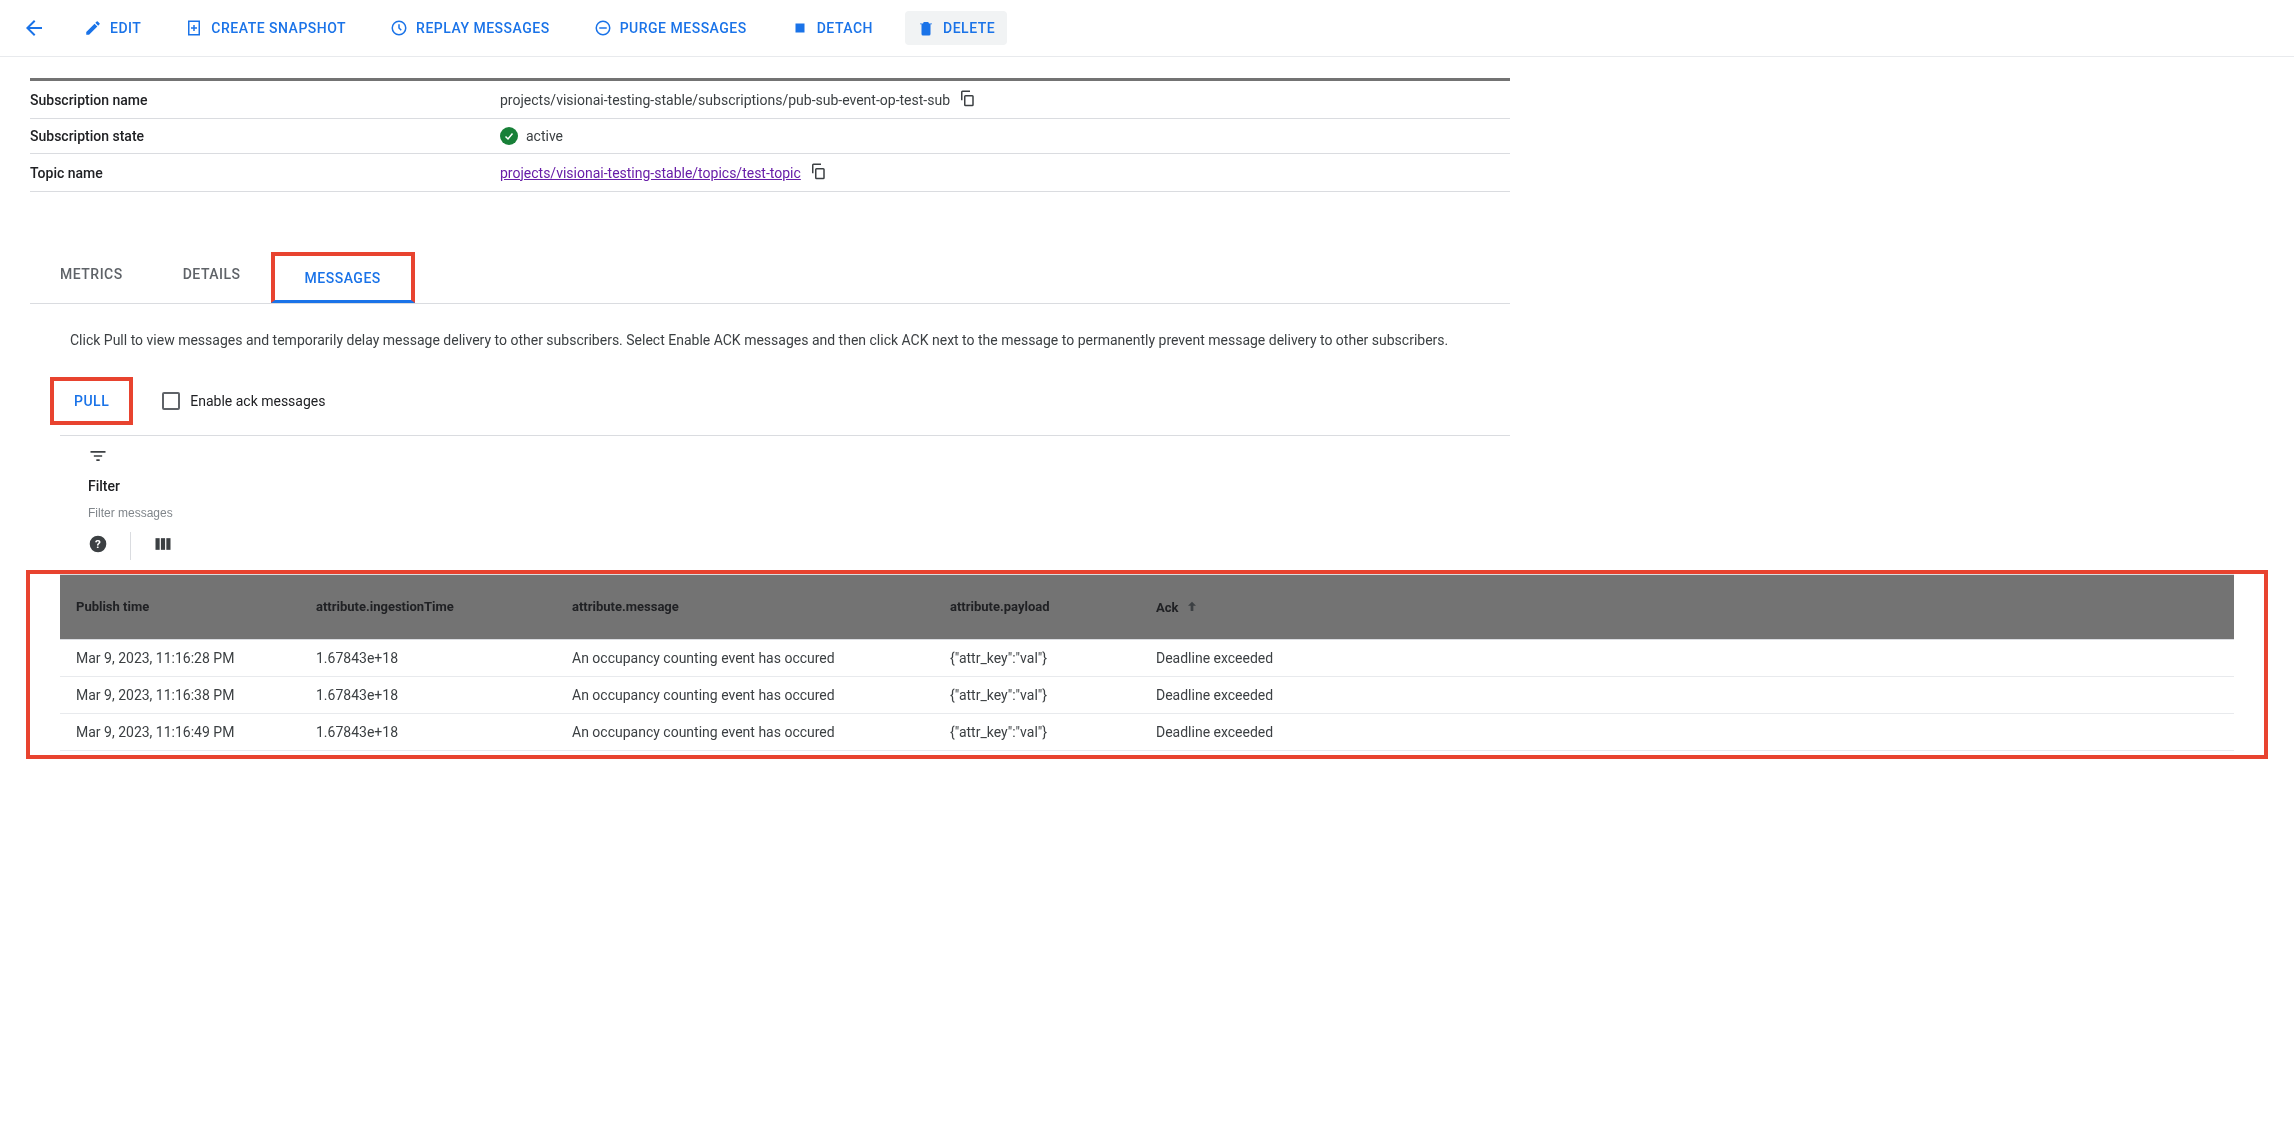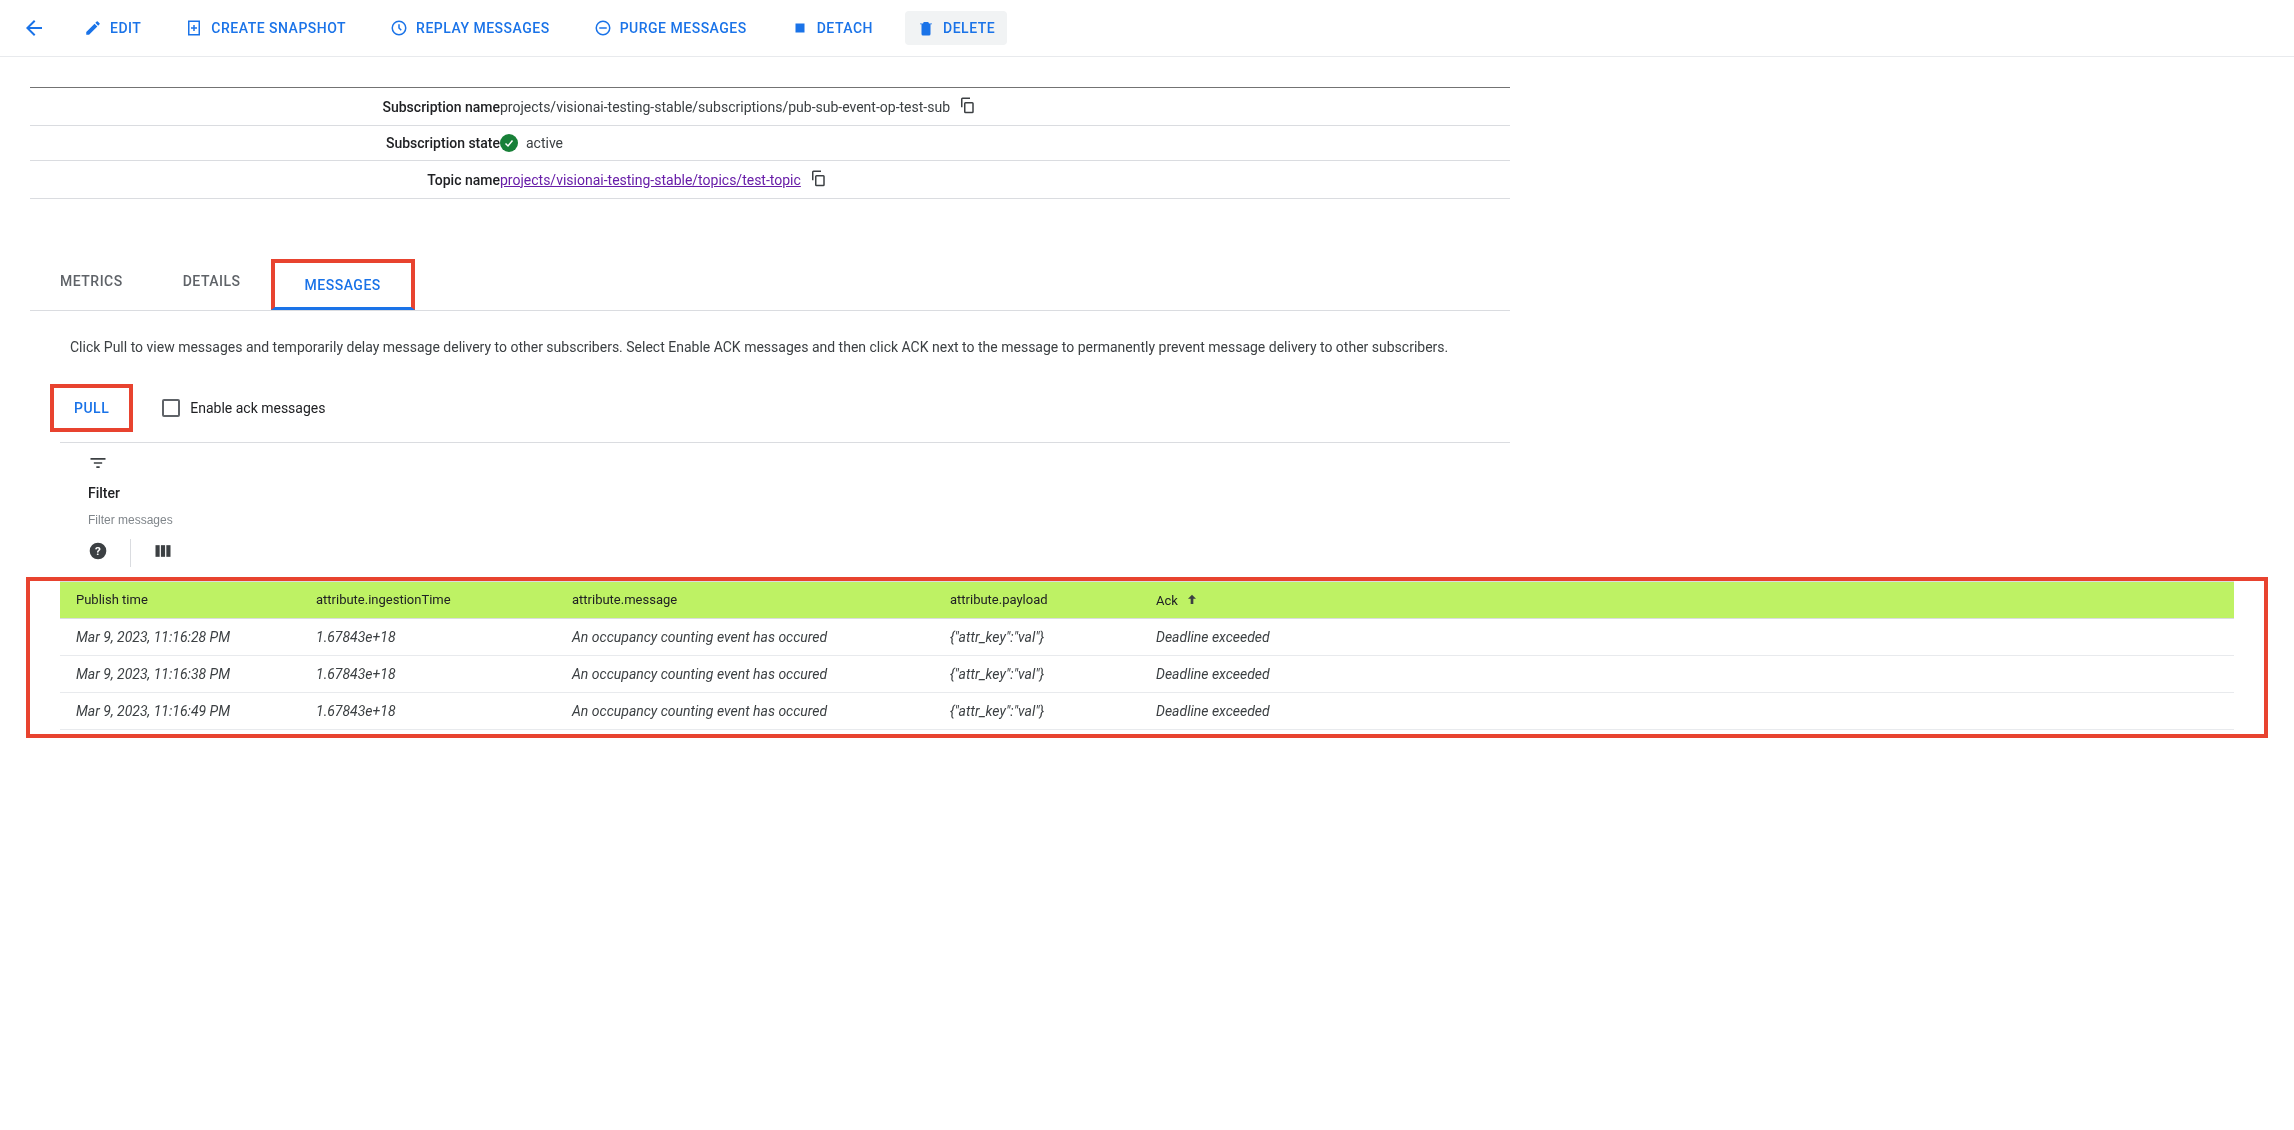--- a/index.html
+++ b/index.html
@@ -43,23 +43,22 @@
   }
   .action-btn.delete {
     background: #f1f3f4;
   }
   .action-btn svg { width: 18px; height: 18px; }
   .content {
     padding: 0 30px;
     max-width: 1540px;
   }
   .sub-details {
-    margin-top: 30px;
-    border-top: 1px solid #737373;
-    text-align: right;
+    margin-top: 21px;
+    border-top: 3px solid #737373;
   }
   .detail-row {
     display: flex;
     border-bottom: 1px solid #dadce0;
     padding: 8px 0;
     font-size: 14px;
     align-items: center;
   }
   .detail-label {
     width: 470px;
@@ -172,35 +171,34 @@
     gap: 22px;
     align-items: center;
     color: #3c4043;
   }
   .vr { width: 1px; height: 28px; background: #dadce0; }
   .table {
     margin: 0 30px;
   }
   .table-header {
     display: flex;
-    background: #bef264;
+    background: #737373;
     border-top: 1px solid #dadce0;
     border-bottom: 1px solid #dadce0;
-    padding: 10px 16px;
+    padding: 24px 16px;
     font-size: 13px;
-    font-weight: 400;
+    font-weight: 700;
     color: #202124;
   }
   .table-row {
     display: flex;
     border-bottom: 1px solid #e8eaed;
     padding: 10px 16px;
     font-size: 14px;
     color: #3c4043;
-    font-style: italic;
   }
   .col-1 { width: 240px; }
   .col-2 { width: 256px; }
   .col-3 { width: 378px; }
   .col-4 { width: 206px; }
   .col-5 { width: 200px; display: flex; align-items: center; gap: 6px; }
   .sort-arrow { display: inline-flex; }
   .table-highlight {
     border: 4px solid #e8432f;
     margin: 0 26px;

